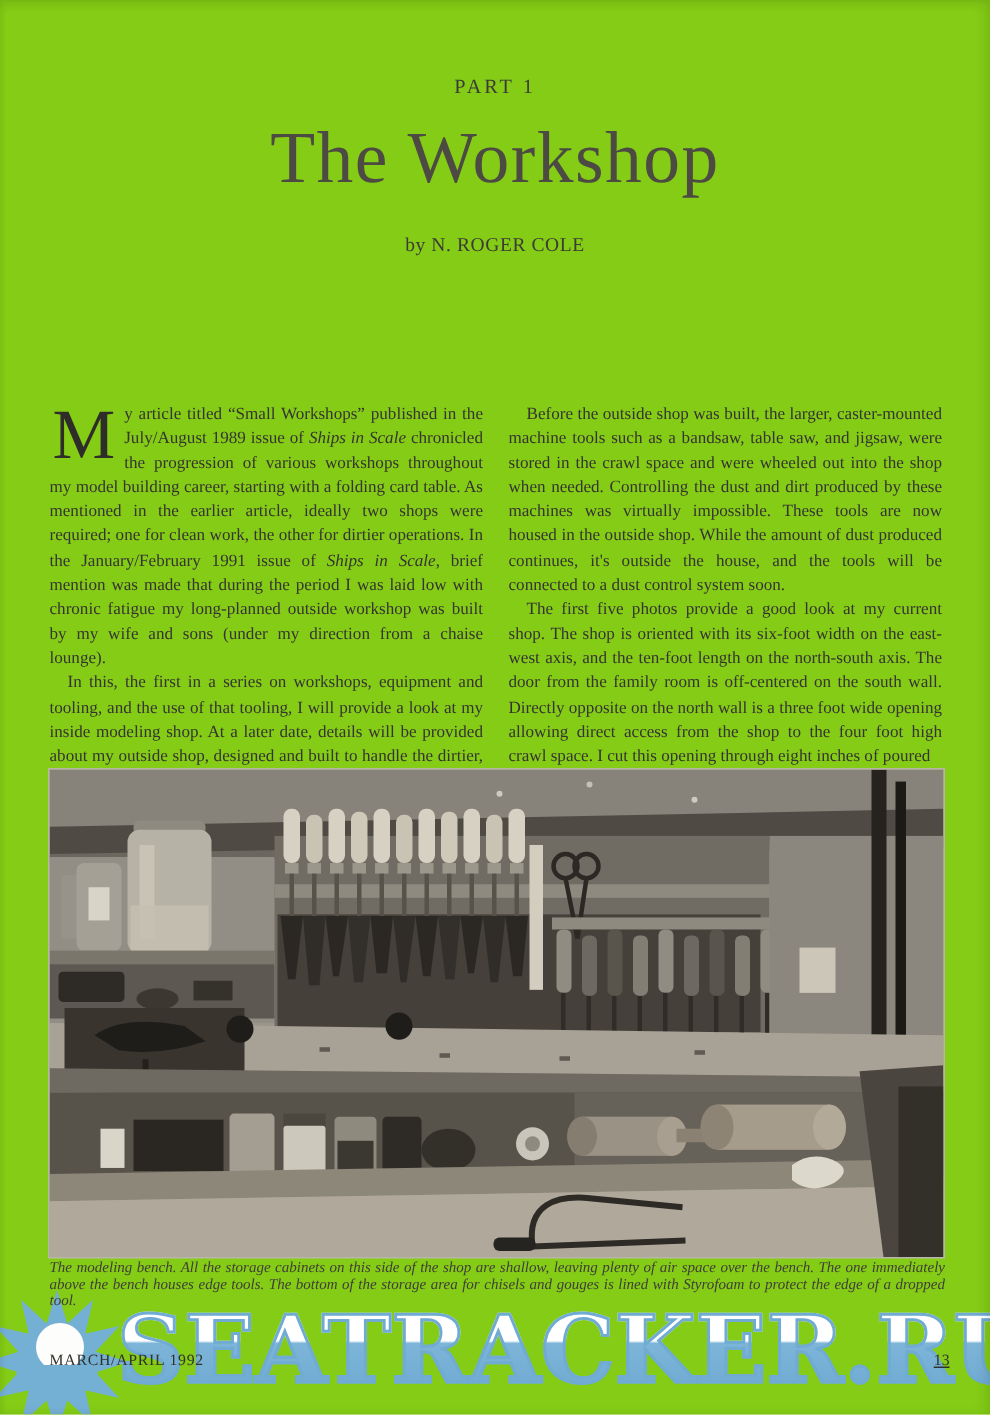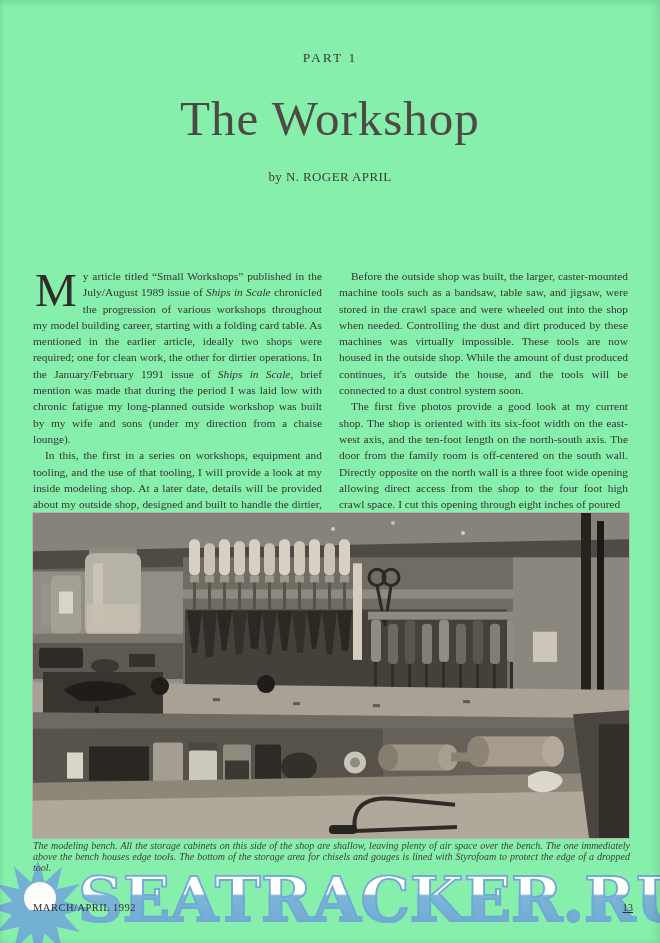--- a/index.html
+++ b/index.html
@@ -1,23 +1,23 @@
 <!DOCTYPE html>
 <html><head>
 <meta charset="utf-8">
 <style>
   html,body{margin:0;padding:0;}
   body{width:660px;height:943px;background:#ffffff;font-family:"Liberation Serif",serif;position:relative;}
-  .page{position:absolute;inset:0;background:#86efac;overflow:hidden;}
+  .page{position:absolute;inset:0;background:#84cc16;overflow:hidden;}
   .page::before{content:"";position:absolute;inset:0;pointer-events:none;z-index:20;
     box-shadow:inset 0 4px 6px rgba(0,0,0,.05), inset -4px 0 8px rgba(0,0,0,.07), inset 2px 0 3px rgba(0,0,0,.03);}
   
   .header{position:absolute;left:0;right:0;top:50px;text-align:center;color:#3c3a34;}
   .part-label{font-size:13.5px;letter-spacing:2px;color:#3d3b35;}
-  .page-title{font-size:49px;letter-spacing:1px;color:#4c4a43;margin-top:24px;font-weight:400;}
+  .page-title{font-size:49px;letter-spacing:1px;color:#4c4a43;margin-top:10px;font-weight:400;}
   .byline{font-size:13px;letter-spacing:.4px;color:#3d3b35;margin-top:22px;}
   
   .columns{position:absolute;left:33px;width:595px;top:268px;display:flex;gap:17px;
     font-size:11.4px;line-height:16.3px;color:#363430;text-align:justify;}
   .col{flex:1;min-width:0;}
   .para{margin:0;}
   .para.indent{text-indent:12px;}
   .dropcap{float:left;font-size:47px;line-height:38px;padding:3px 6px 0 2px;color:#2f2d29;}
   .it{font-style:italic;}
   
@@ -38,21 +38,21 @@
     -webkit-background-clip:text;background-clip:text;color:transparent;}
 </style>
 </head>
 <body>
 
 <div class="page">
 
   <div class="header">
     <div class="part-label">PART 1</div>
     <div class="page-title">The Workshop</div>
-    <div class="byline">by N. ROGER APRIL</div>
+    <div class="byline">by N. ROGER COLE</div>
   </div>
 
   <div class="columns">
     <div class="col">
       <p class="para"><span class="dropcap">M</span><span>y article titled “Small Workshops” published in the July/August 1989 issue of </span><span class="it">Ships in Scale</span><span> chronicled the progression of various workshops throughout my model building career, starting with a folding card table. As mentioned in the earlier article, ideally two shops were required; one for clean work, the other for dirtier operations. In the January/February 1991 issue of </span><span class="it">Ships in Scale</span><span>, brief mention was made that during the period I was laid low with chronic fatigue my long-planned outside workshop was built by my wife and sons (under my direction from a chaise lounge).</span></p>
       <p class="para indent">In this, the first in a series on workshops, equipment and tooling, and the use of that tooling, I will provide a look at my inside modeling shop. At a later date, details will be provided about my outside shop, designed and built to handle the dirtier, dustier operations in an often cold climate.</p>
     </div>
     <div class="col">
       <p class="para indent">Before the outside shop was built, the larger, caster-mounted machine tools such as a bandsaw, table saw, and jigsaw, were stored in the crawl space and were wheeled out into the shop when needed. Controlling the dust and dirt produced by these machines was virtually impossible. These tools are now housed in the outside shop. While the amount of dust produced continues, it's outside the house, and the tools will be connected to a dust control system soon.</p>
       <p class="para indent">The first five photos provide a good look at my current shop. The shop is oriented with its six-foot width on the east-west axis, and the ten-foot length on the north-south axis. The door from the family room is off-centered on the south wall. Directly opposite on the north wall is a three foot wide opening allowing direct access from the shop to the four foot high crawl space. I cut this opening through eight inches of poured</p>

